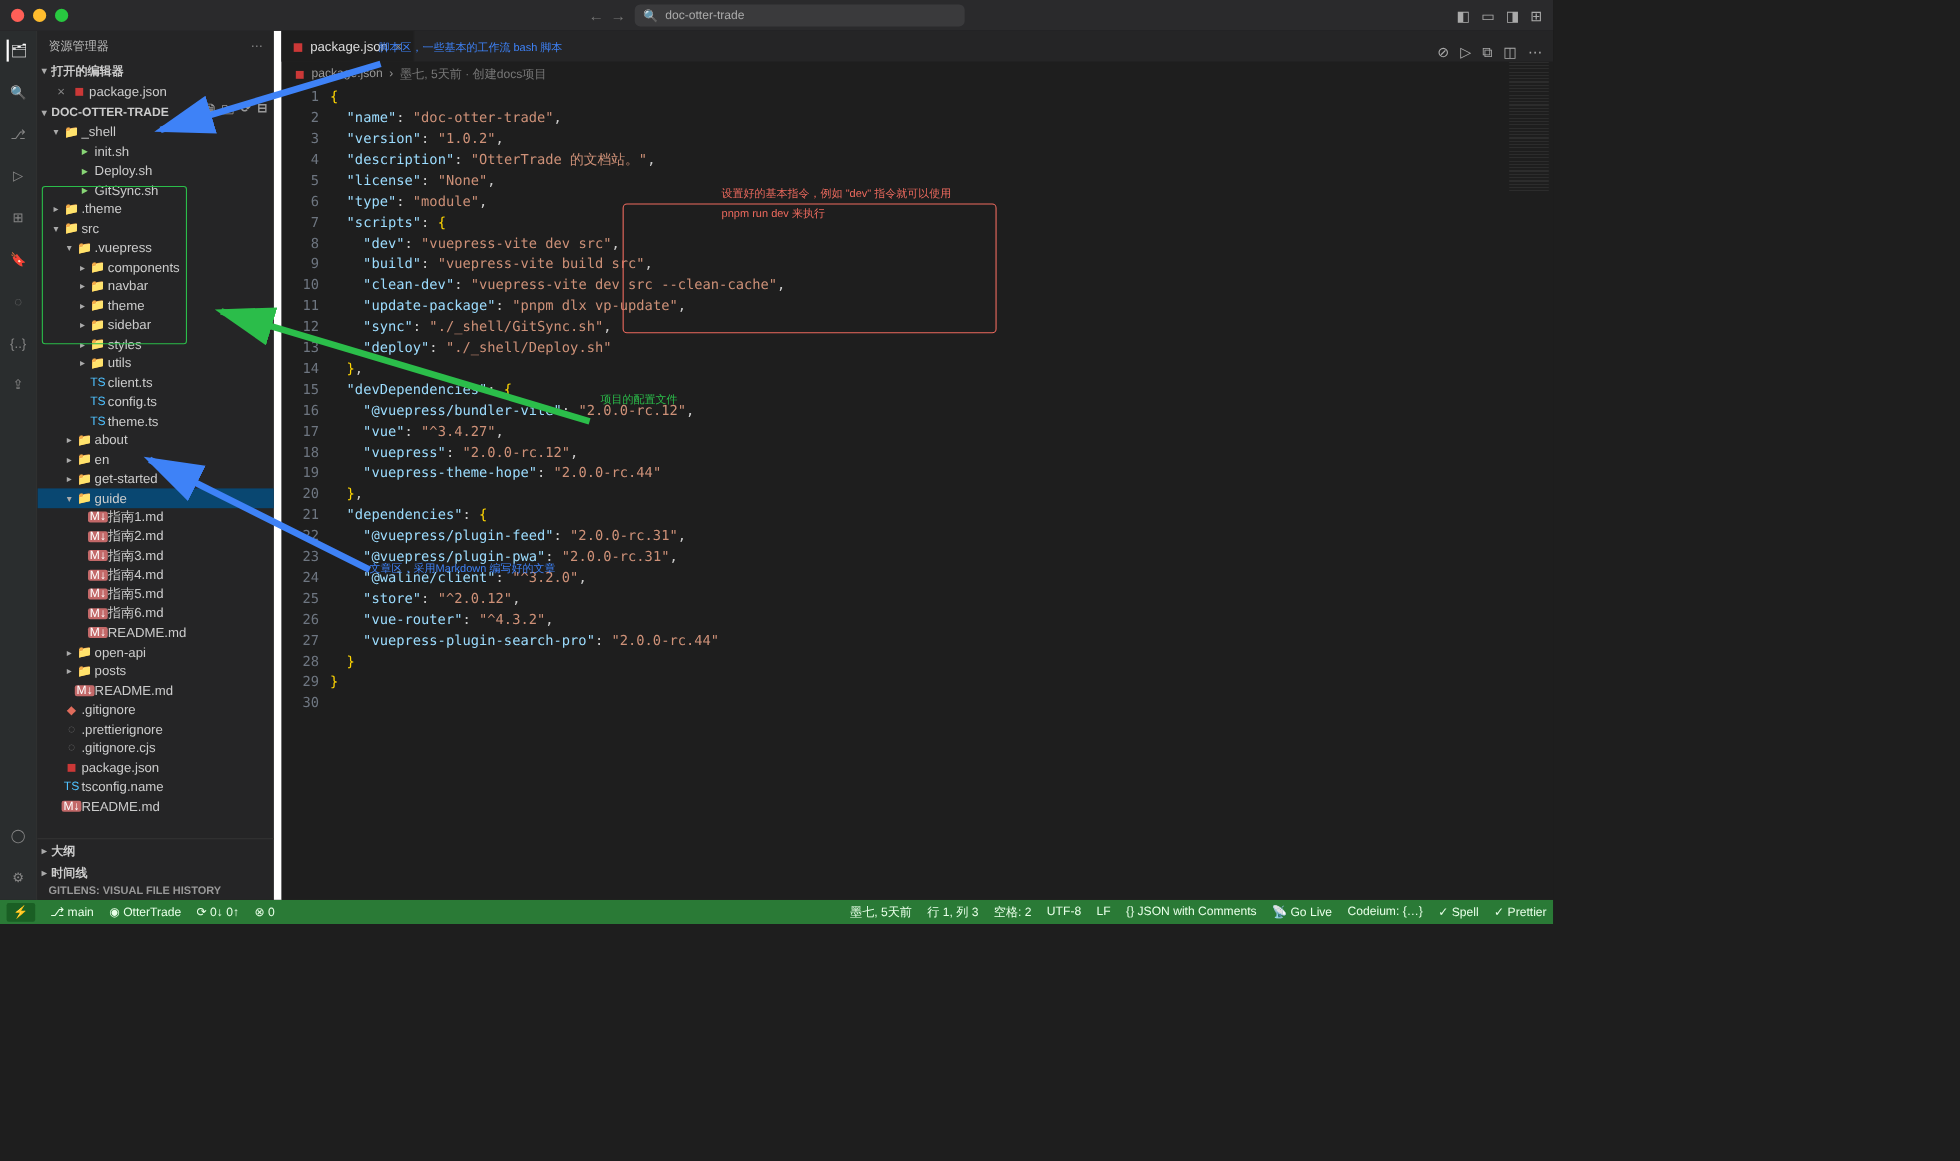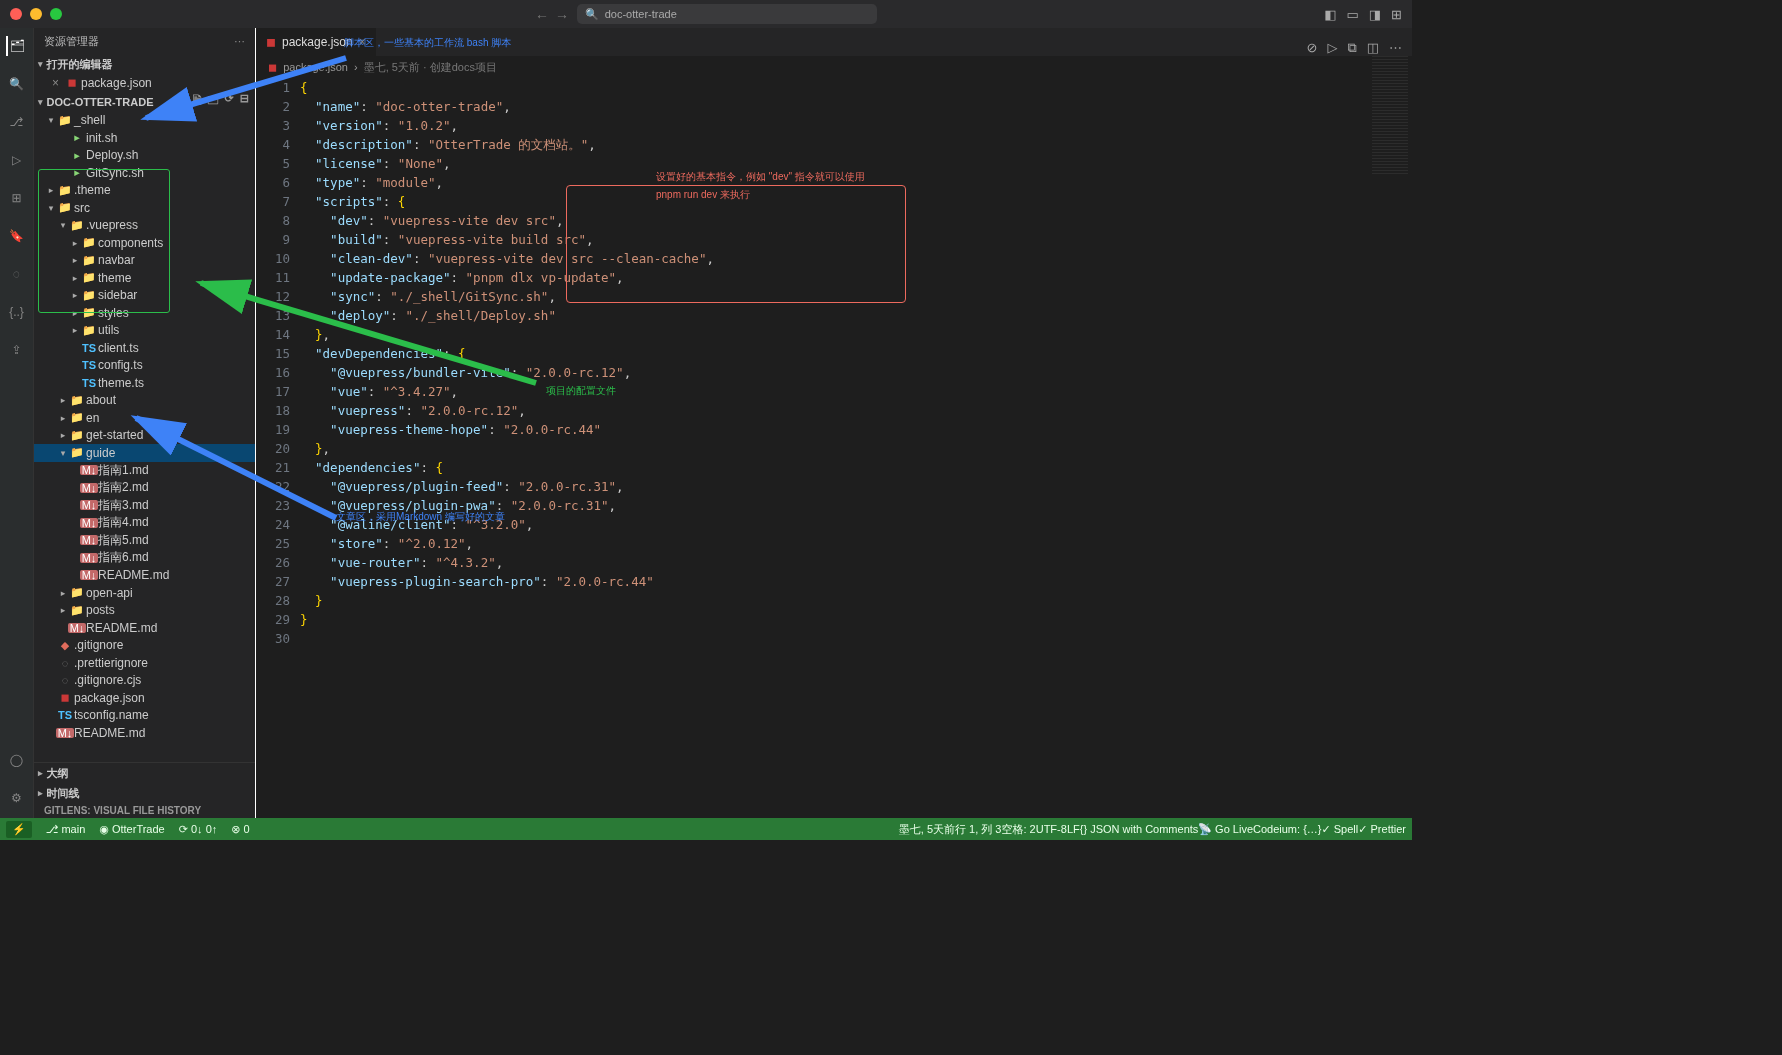--- a/index.html
+++ b/index.html
@@ -52,21 +52,21 @@
 .activity-bar .ab-icon {
   width: 20px; height: 20px; color: #858585;
   display: flex; align-items: center; justify-content: center;
 }
 .activity-bar .ab-icon.active { color: #fff; border-left: 2px solid #fff; margin-left: -2px; padding-left: 2px; }
 .activity-bar .ab-bottom { margin-top: auto; margin-bottom: 10px; display: flex; flex-direction: column; gap: 18px; }
 
 .sidebar {
   width: 222px; background: #252526;
   display: flex; flex-direction: column;
-  border-right: 1px solid #ffffff;
+  border-right: 7px solid #ffffff;
   font-size: 12px;
 }
 .sb-title {
   height: 26px; display: flex; align-items: center; justify-content: space-between;
   padding: 0 10px; font-size: 11px; color: #bbb;
 }
 .sb-title .dots { color: #888; }
 .sb-section-hdr {
   height: 20px; display: flex; align-items: center; padding: 0 4px;
   font-size: 11px; color: #ccc; font-weight: 700; gap: 4px;
@@ -78,21 +78,21 @@
 .tree-row {
   height: 17.5px; display: flex; align-items: center;
   color: #ccc; font-size: 12px; white-space: nowrap;
   cursor: pointer;
 }
 .tree-row.selected { background: #094771; }
 .tree-row .tw { width: 10px; font-size: 9px; color: #aaa; text-align: center; }
 .tree-row .ficon { width: 18px; text-align: center; font-size: 11px; }
 .fc-folder { color: #dcb67a; }
 .fc-sh { color: #88d676; }
-.fc-ts { color: #4fc1ff; font-weight: bold; }
+.fc-ts { color: #4fc1ff; }
 .fc-md { color: #c36969; background:#c36969;color:#fff;font-size:7px;border-radius:2px;padding:0 1px;display:inline-block;width:14px;line-height:10px;text-align:center;}
 .fc-git { color: #e06c5c; }
 .fc-pkg { color: #cb3837; }
 .fc-grey { color: #888; }
 .sb-bottom { border-top: 1px solid #333; }
 .sb-bottom .sb-section-hdr { height: 20px; }
 .gitlens-hdr { font-size: 10px; color: #999; padding: 2px 10px; font-weight: 700; }
 
 .editor {
   flex: 1; background: #1e1e1e; display: flex; flex-direction: column;
@@ -148,21 +148,21 @@
 .ann-green { color: #2bbd4a; }
 
 svg.arrow { position: absolute; overflow: visible; }
 
 .status-bar {
   height: 22px; background: #2a7a36;
   color: #e8ffe8; display: flex; align-items: center;
   font-size: 11px; padding: 0 6px; gap: 14px;
 }
 .status-bar .sb-left { display: flex; align-items: center; gap: 14px; }
-.status-bar .sb-right { margin-left: auto; display: flex; align-items: center; }
+.status-bar .sb-right { margin-left: auto; display: flex; align-items: center; gap: 14px; }
 .ter-icon { background: #1a5f24; padding: 2px 6px; border-radius: 2px; }
 </style>
 </head>
 <body>
 
 <div class="title-bar">
   <div class="traffic">
     <div class="dot red"></div>
     <div class="dot yellow"></div>
     <div class="dot green"></div>
@@ -516,21 +516,21 @@
     </div>
     <div class="minimap"></div>
     <div class="scripts-box"></div>
 
     <div class="annotations">
       <div class="ann-text ann-blue" style="left:88px; top:8px;">脚本区，一些基本的工作流 bash 脚本</div>
       <div class="ann-text ann-red" style="left:400px; top:140px; line-height:18px;">
         <div>设置好的基本指令，例如 "dev" 指令就可以使用</div>
         <div>pnpm run dev 来执行</div>
       </div>
-      <div class="ann-text ann-green" style="left:290px; top:356px;">项目的配置文件</div>
+      <div class="ann-text ann-green" style="left:290px; top:328px;">项目的配置文件</div>
       <div class="ann-text ann-blue" style="left:80px; top:482px;">文章区，采用Markdown 编写好的文章</div>
 
       <svg class="arrow" style="left:-140px;top:20px;" width="260" height="100">
         <defs>
             <marker id="ah-blue" markerWidth="10" markerHeight="10" refX="8" refY="3" orient="auto">
               <path d="M0,0 L9,3 L0,6 Z" fill="#3e82f7"></path>
             </marker>
           </defs>
         <line x1="230" y1="10" x2="30" y2="70" stroke="#3e82f7" stroke-width="6" marker-end="url(#ah-blue)"></line>
       </svg>

